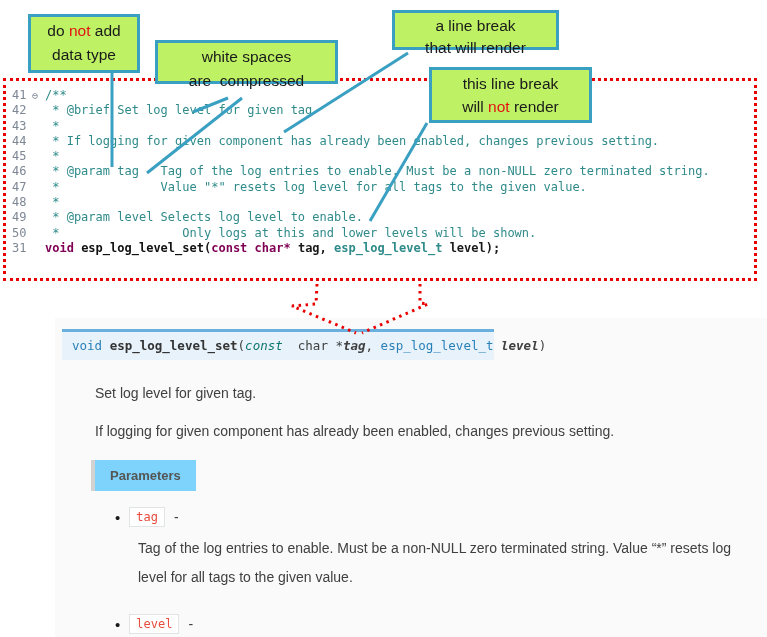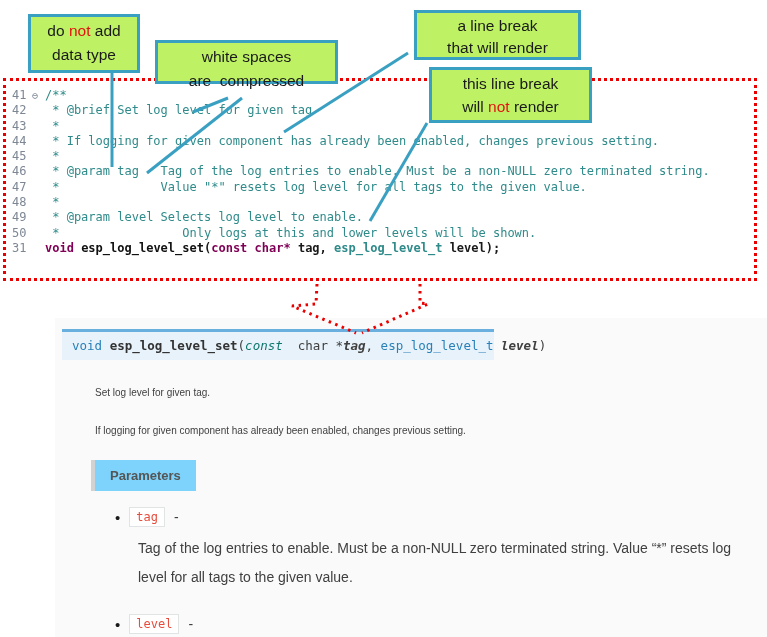--- a/index.html
+++ b/index.html
@@ -9,21 +9,21 @@
   
   .overlay{position:absolute;left:0;top:0;width:767px;height:637px;z-index:5;pointer-events:none;}
 
   
   .callout{position:absolute;z-index:6;background:#bef264;border:3px solid #3aa0c2;
            box-sizing:border-box;text-align:center;color:#1a1a1a;
            font-size:15.5px;line-height:24px;white-space:pre-wrap;}
   .callout .s-r{color:#e31212;}
   #co1{left:28px;top:14px;width:112px;height:59px;padding-top:2px;}
   #co2{left:155px;top:40px;width:183px;height:44px;padding-top:2px;}
-  #co3{left:414px;top:10px;width:167px;height:50px;line-height:22px;padding-top:2px;}
+  #co3{left:392px;top:10px;width:167px;height:40px;line-height:22px;padding-top:2px;}
   #co4{left:429px;top:67px;width:163px;height:56px;line-height:23px;padding-top:2px;}
 
   
   .code-box{position:absolute;left:3px;top:78px;width:754px;height:203px;z-index:1;
             box-sizing:border-box;border:3px dotted #e90000;background:#fff;
             padding:7px 0 0 6px;font-family:"DejaVu Sans Mono","Liberation Mono",monospace;
             font-size:12px;line-height:15.3px;}
   .code-row{display:flex;white-space:pre;}
   .code-row .ln{width:20px;color:#7d8794;flex:none;}
   .code-row .fold{width:13px;color:#7d8794;font-size:10px;flex:none;}
@@ -39,21 +39,21 @@
              background:#fafafa;color:#404040;}
   .signature{margin:11px 0 0 7px;width:412px;background:#e7f2fa;border-top:3px solid #6ab0de;
              padding:6px 10px 7px 10px;font-family:"DejaVu Sans Mono","Liberation Mono",monospace;
              font-size:12.5px;white-space:pre;}
   .s-kw{color:#2980b9;}
   .s-kwi{color:#0f766e;font-style:italic;}
   .s-fn{color:#333;font-weight:bold;}
   .s-pl{color:#404040;}
   .s-pi{color:#404040;font-style:italic;font-weight:600;}
   .s-ty{color:#2980b9;}
-  .doc-p{margin:0 0 0 40px;font-size:10px;line-height:18px;color:#404040;}
+  .doc-p{margin:0 0 0 40px;font-size:14px;line-height:18px;color:#404040;}
   #doc-brief{margin-top:24px;}
   #doc-desc{margin-top:20px;}
   .params-label{display:inline-block;margin:20px 0 0 36px;background:#7dd3fc;
                 border-left:4px solid #d2d2d2;padding:8px 15px;font-weight:bold;
                 font-size:13px;color:#555;}
   .param-item{margin:16px 0 0 60px;}
   .param-head{display:flex;align-items:center;gap:9px;}
   .dot{font-size:15px;color:#1a1a1a;line-height:1;}
   .badge{font-family:"DejaVu Sans Mono","Liberation Mono",monospace;font-size:12px;
          color:#e74c3c;background:#fff;border:1px solid #e1e4e5;padding:2px 6px;}

